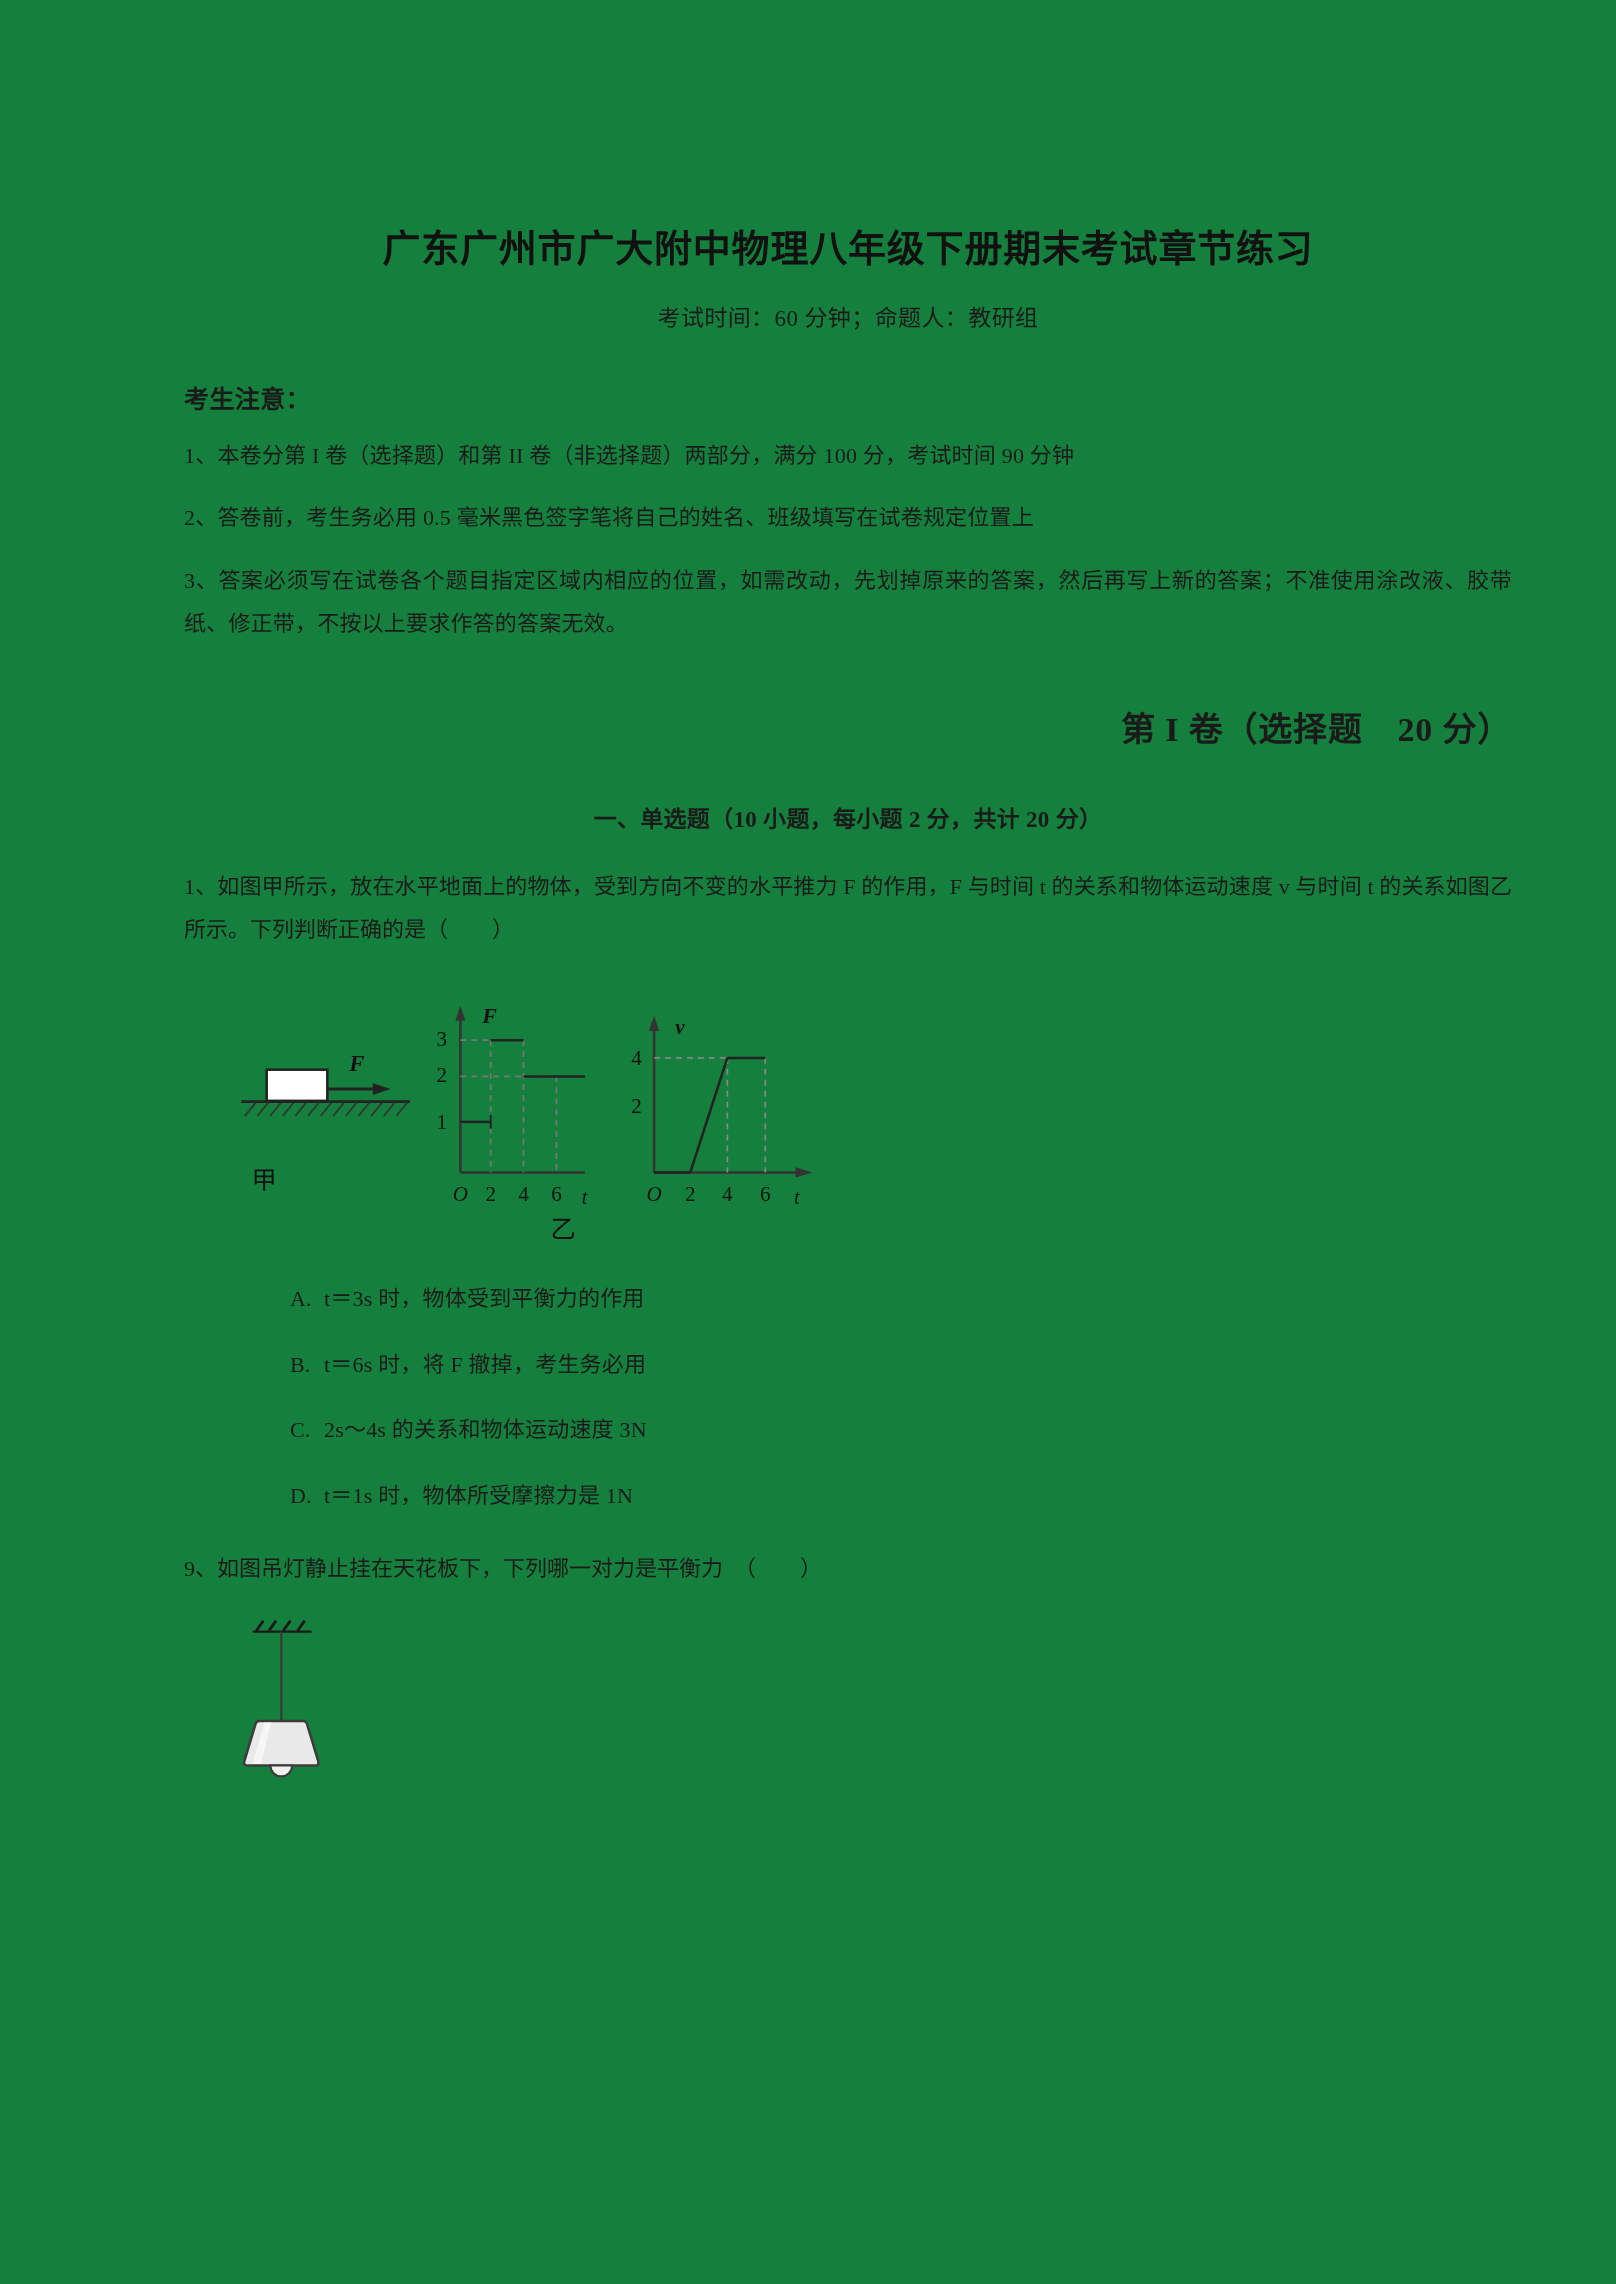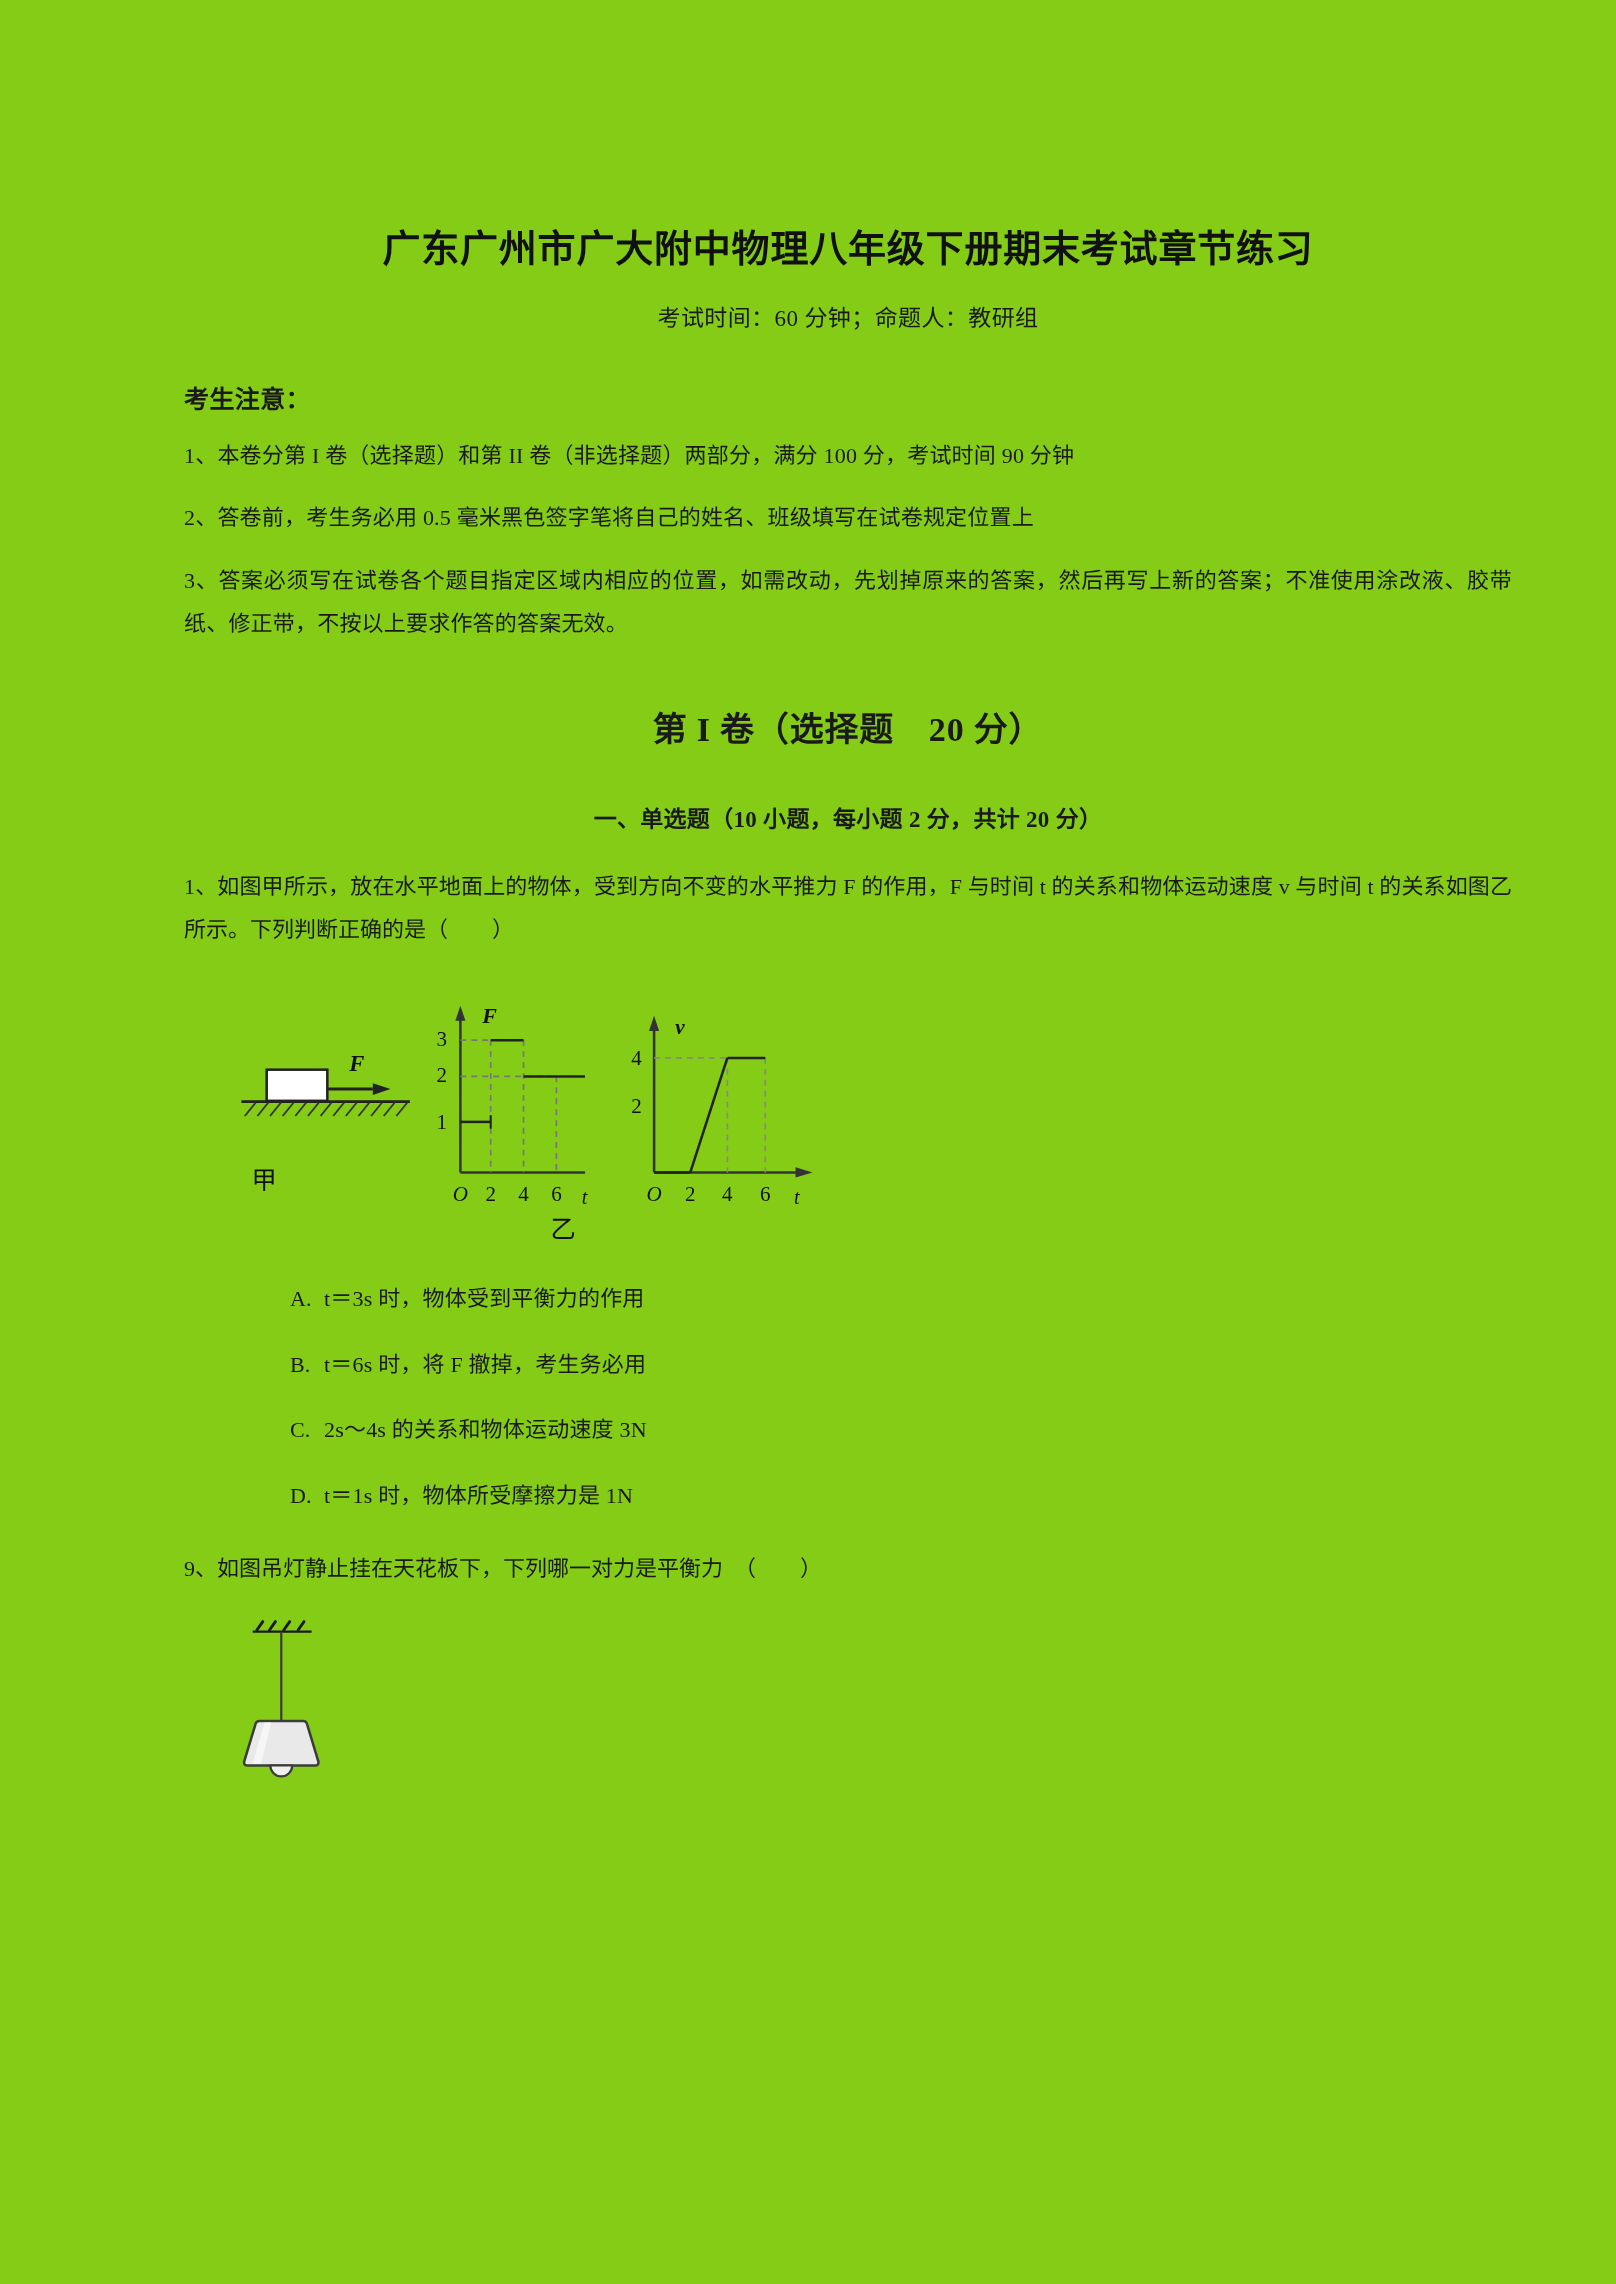--- a/index.html
+++ b/index.html
@@ -13,21 +13,21 @@
     position: relative;
     font-family: "Liberation Serif", "DejaVu Serif", serif;
     color: #1a1a1a;
     -webkit-font-smoothing: antialiased;
   }
   .page {
     position: absolute;
     left: 0; top: 0;
     width: 1616px;
     height: 2284px;
-    background: #84cc16;
+    background: #15803d;
     overflow: hidden;
   }
   .content {
     position: absolute;
     left: 184px;
     top: 0;
     width: 1328px;
   }
 
   
@@ -58,21 +58,21 @@
   .para {
     font-size: 22px;
     line-height: 1.95;
     margin-top: 20px;
     text-align: justify;
     letter-spacing: 0.2px;
   }
 
   
   .section-header {
-    text-align: center;
+    text-align: right;
     font-size: 34px;
     font-weight: bold;
     margin-top: 56px;
     letter-spacing: 0.8px;
   }
   .subsection-header {
     font-size: 23px;
     font-weight: bold;
     margin-top: 49px;
     letter-spacing: 0.3px;

